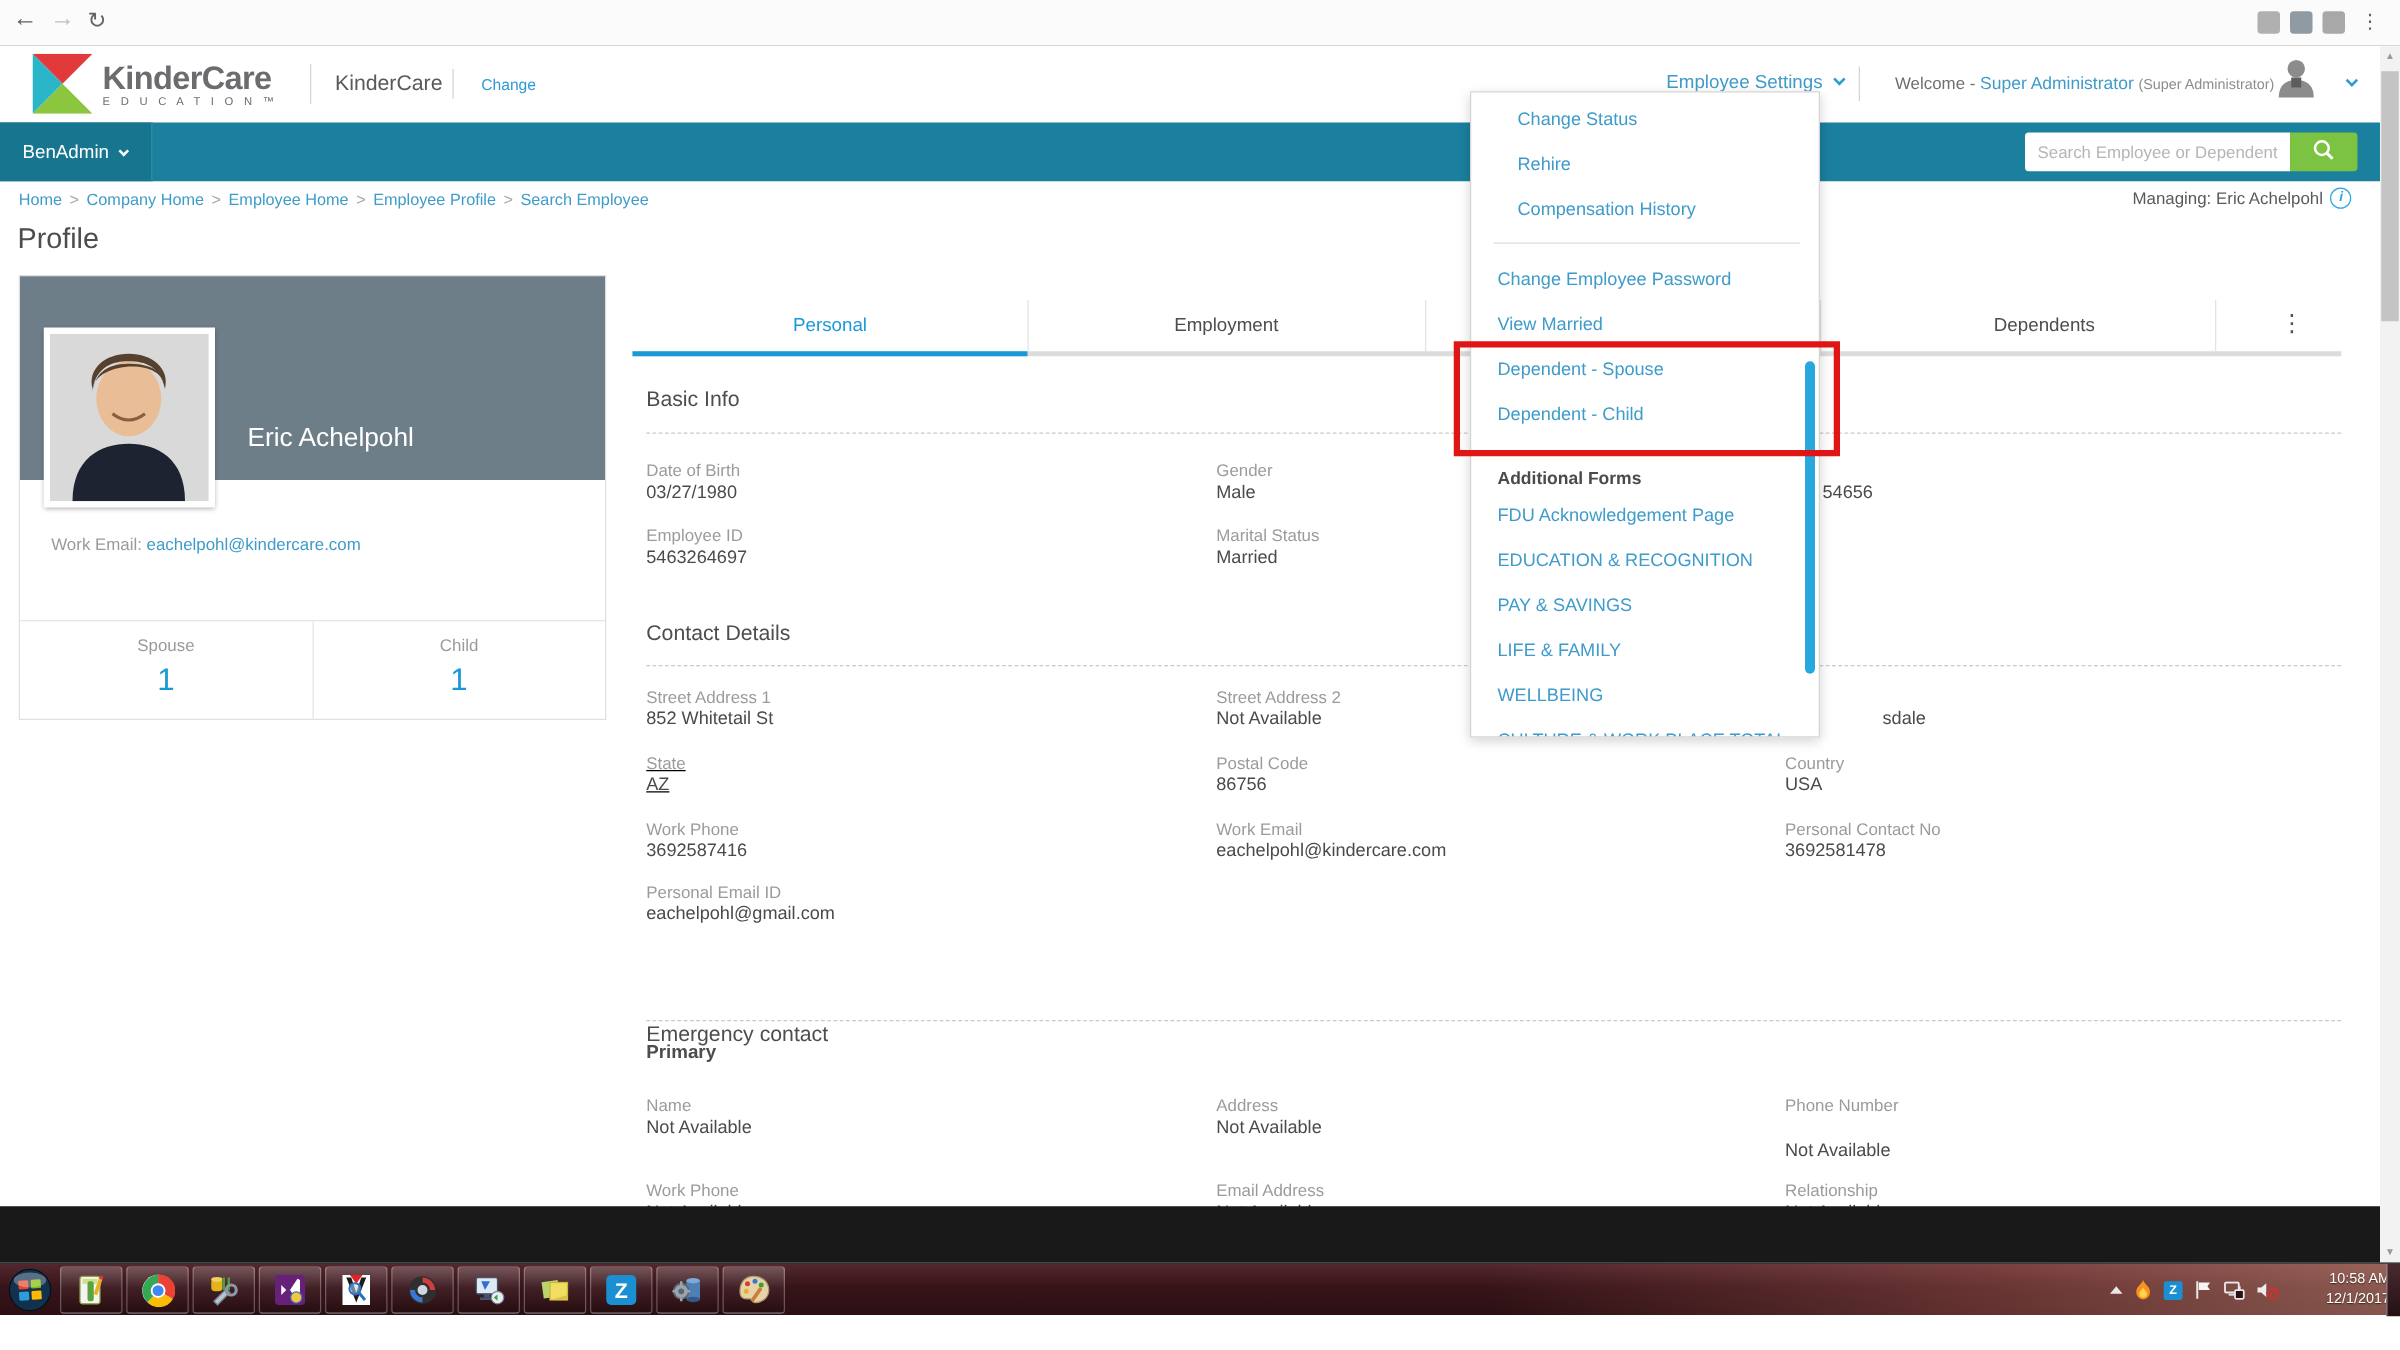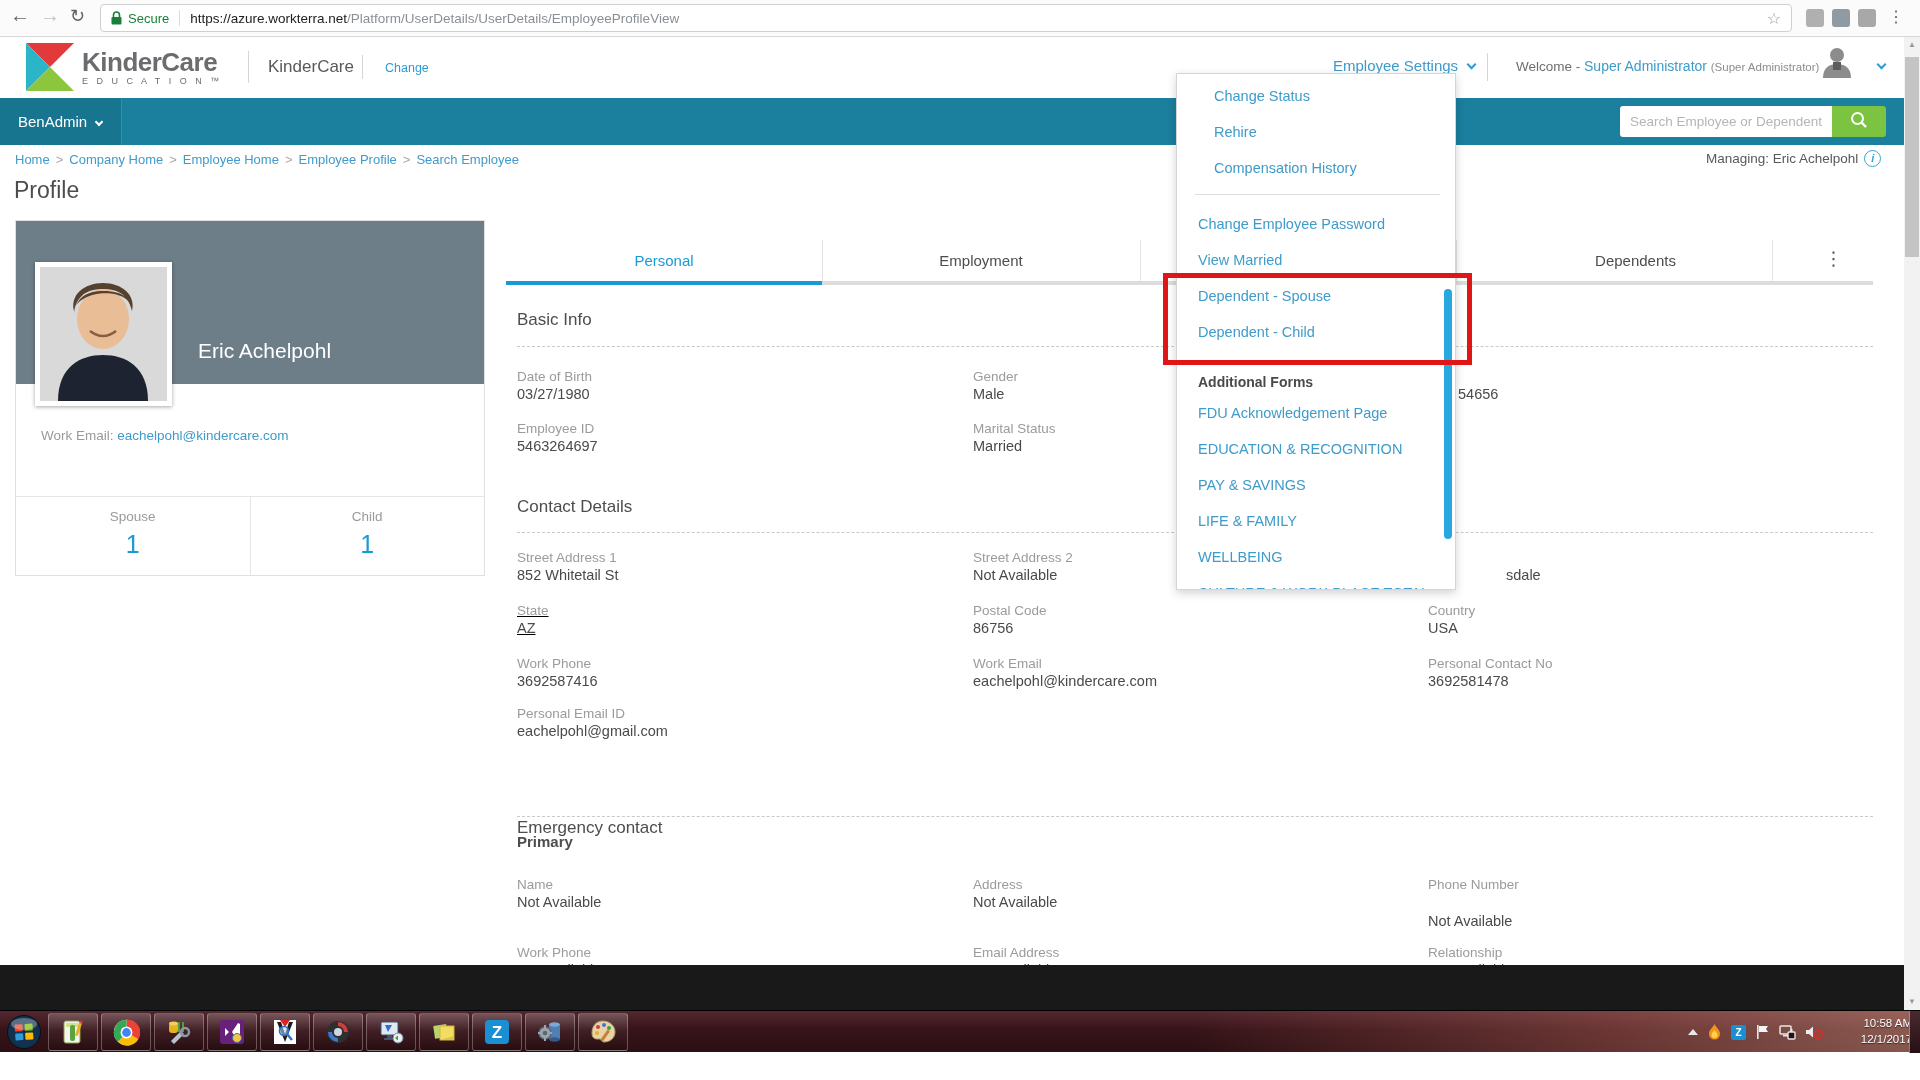--- a/index.html
+++ b/index.html
@@ -117,31 +117,20 @@
 </style>
 </head>
 <body>
 
 <div id="screen">
 
   <div id="browser-bar">
     <div class="nav-glyph" style="left:10px;">←</div>
     <div class="nav-glyph" style="left:40px;color:#c0c0c0;">→</div>
     <div class="nav-glyph" style="left:70px;font-size:18px;top:5px;">↻</div>
-    <div id="omnibox">
-      <svg width="11" height="14" viewBox="0 0 11 14">
-          <rect x="0.5" y="6" width="10" height="7.5" rx="1" fill="#188038"></rect>
-          <path d="M2.5 6 V4 a3 3 0 0 1 6 0 V6" fill="none" stroke="#188038" stroke-width="1.6"></path>
-        </svg>
-      <span id="secure-label">Secure</span>
-      <span class="omni-sep"></span>
-      <span id="url-host">https://azure.workterra.net</span>
-        <span id="url-path">/Platform/UserDetails/UserDetails/EmployeeProfileView</span>
-      <span id="star-icon">☆</span>
-    </div>
     <div class="ext-icon" style="left:1806px;background:#b0b0b0;"></div>
     <div class="ext-icon" style="left:1832px;background:#8f9aa3;"></div>
     <div class="ext-icon" style="left:1858px;background:#a8a8a8;"></div>
     <div id="menu-dots">⋮</div>
   </div>
 
   <div id="app-header">
     <div id="logo">
       <svg id="logo-mark" width="48" height="48" viewBox="0 0 48 48">
         <polygon points="0,0 48,0 24,24" fill="#e23a3a"></polygon>

